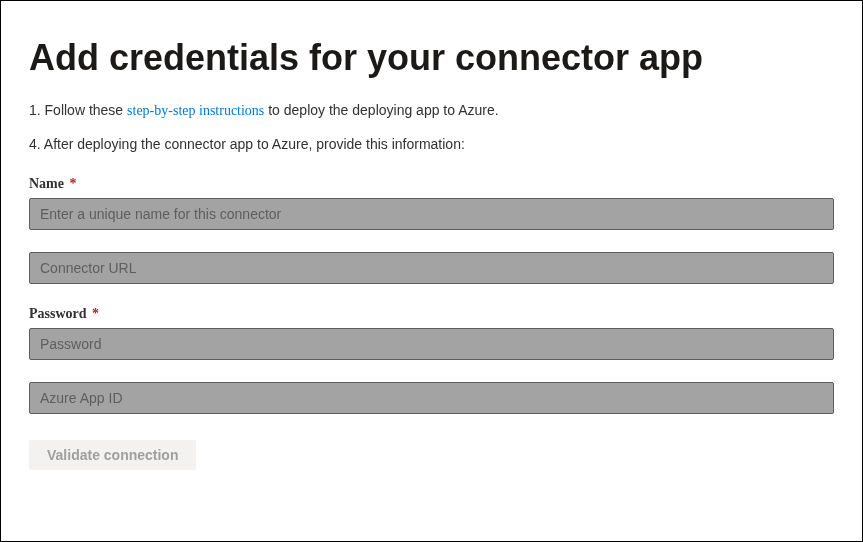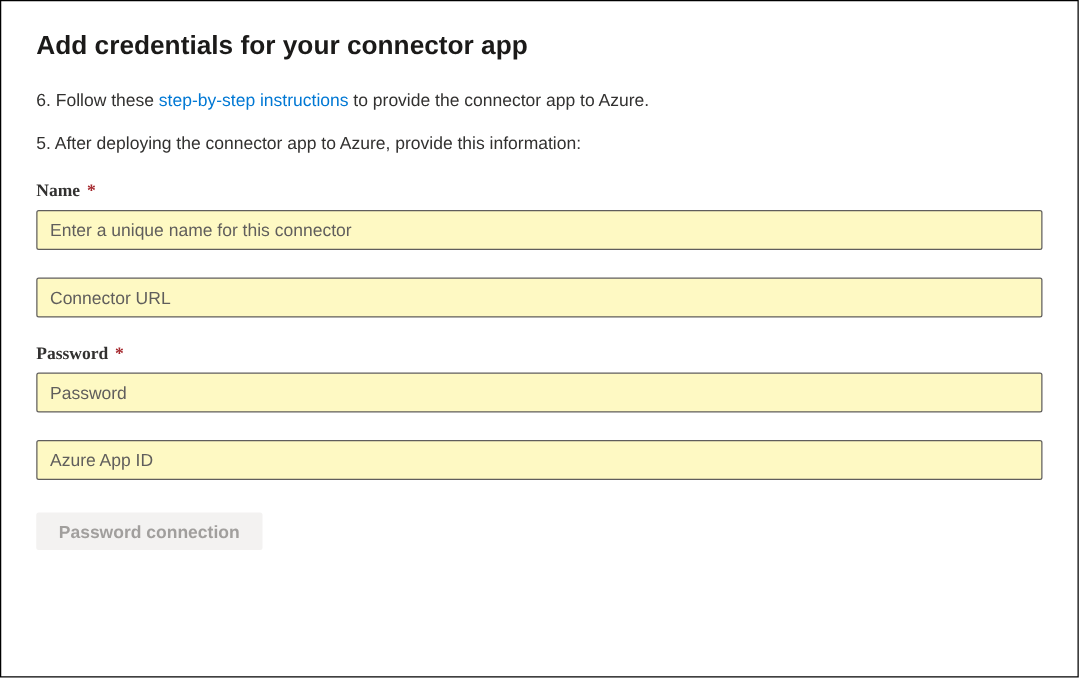--- a/index.html
+++ b/index.html
@@ -10,34 +10,36 @@
     body {
       font-family: 'Segoe UI', -apple-system, BlinkMacSystemFont, sans-serif;
       background: #fff;
       color: #323130;
       width: 863px;
       height: 542px;
       border: 1px solid #000;
       padding: 24px 28px;
     }
     h1 {
-      font-size: 21px;
+      font-size: 36px;
       font-weight: 700;
       color: #1b1a19;
       margin-bottom: 22px;
+      margin-top: 12px;
     }
     .instruction {
       font-size: 14px;
       color: #323130;
       margin-bottom: 14px;
       line-height: 1.4;
     }
     .instruction a {
       color: #0078d4;
       text-decoration: none;
+      font-family: Liberation Serif, serif;
     }
     .form-group {
       margin-top: 22px;
     }
     .form-label {
       display: block;
       font-size: 14px;
       font-weight: 600;
       color: #323130;
       margin-bottom: 6px;
@@ -49,21 +51,21 @@
     }
     .form-input {
       width: 100%;
       padding: 6px 10px;
       font-size: 14px;
       font-family: inherit;
       border: 1px solid #605e5c;
       border-radius: 2px;
       outline: none;
       color: #323130;
-      background: #fef9c3;
+      background: #a3a3a3;
       height: 32px;
     }
     .form-input::placeholder {
       color: #605e5c;
     }
     .validate-button {
       margin-top: 26px;
       padding: 7px 18px;
       font-size: 14px;
       font-weight: 600;
@@ -76,24 +78,24 @@
     }
   </style>
 </head>
 <body>
 
 
 
 <h1>Add credentials for your connector app</h1>
 
 <p class="instruction">
-  <span>6. Follow these </span><a href="#">step-by-step instructions</a><span> to provide the connector app to Azure.</span>
+  <span>1. Follow these </span><a href="#">step-by-step instructions</a><span> to deploy the deploying app to Azure.</span>
 </p>
 
-<p class="instruction">5. After deploying the connector app to Azure, provide this information:</p>
+<p class="instruction">4. After deploying the connector app to Azure, provide this information:</p>
 
 <div class="form-group">
   <label class="form-label">
     <span>Name</span>
     <span class="required-asterisk">*</span>
   </label>
   <input type="text" class="form-input" placeholder="Enter a unique name for this connector" style="">
 </div>
 
 <div class="form-group">
@@ -105,16 +107,16 @@
     <span>Password</span>
     <span class="required-asterisk">*</span>
   </label>
   <input type="text" class="form-input" placeholder="Password" style="">
 </div>
 
 <div class="form-group">
   <input type="text" class="form-input" placeholder="Azure App ID" style="">
 </div>
 
-<button class="validate-button" disabled="">Password connection</button>
+<button class="validate-button" disabled="">Validate connection</button>
 
 
 
 
 </body></html>

